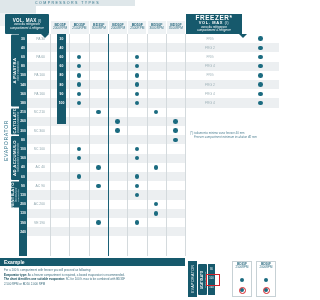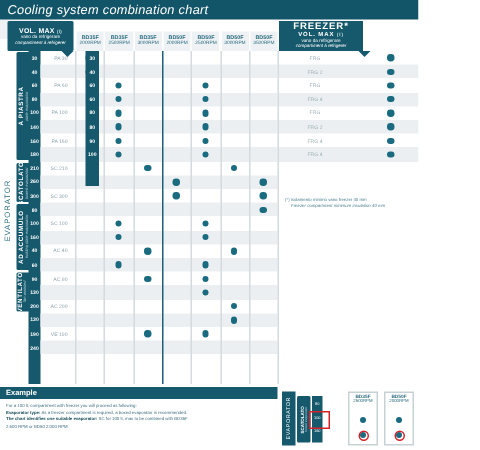--- a/index.html
+++ b/index.html
@@ -173,23 +173,20 @@
   .mini-ring{position:absolute;width:7px;height:7px;border-radius:50%;border:.8px solid #d2232a;box-sizing:border-box;}
   .redbox{position:absolute;border:.8px solid #d2232a;box-sizing:border-box;}
   .mini-numcol{position:absolute;left:22px;top:6px;width:7px;height:31px;background:#16596c;}
   .mini-num{position:absolute;left:0;width:7px;height:5.2px;display:flex;align-items:center;justify-content:center;font-size:2.6px;color:#fff;}
 </style>
 </head>
 <body>
 
 <div class="page">
 
-  <div class="title-bar">
-    <div class="t">Cooling system combination chart</div>
-  </div>
 
   <div class="hdr" id="volmax">
     <div class="l1"><span>VOL. MAX</span>
       <span class="u">(l)</span></div>
     <div class="l2">vano da refrigerare</div>
     <div class="l3">compartiment à refrigerer</div>
   </div>
   <div class="notch" style="left:40.5px;top:34px;"></div>
 
   <div id="comp-group">COMPRESSORS TYPES</div>

